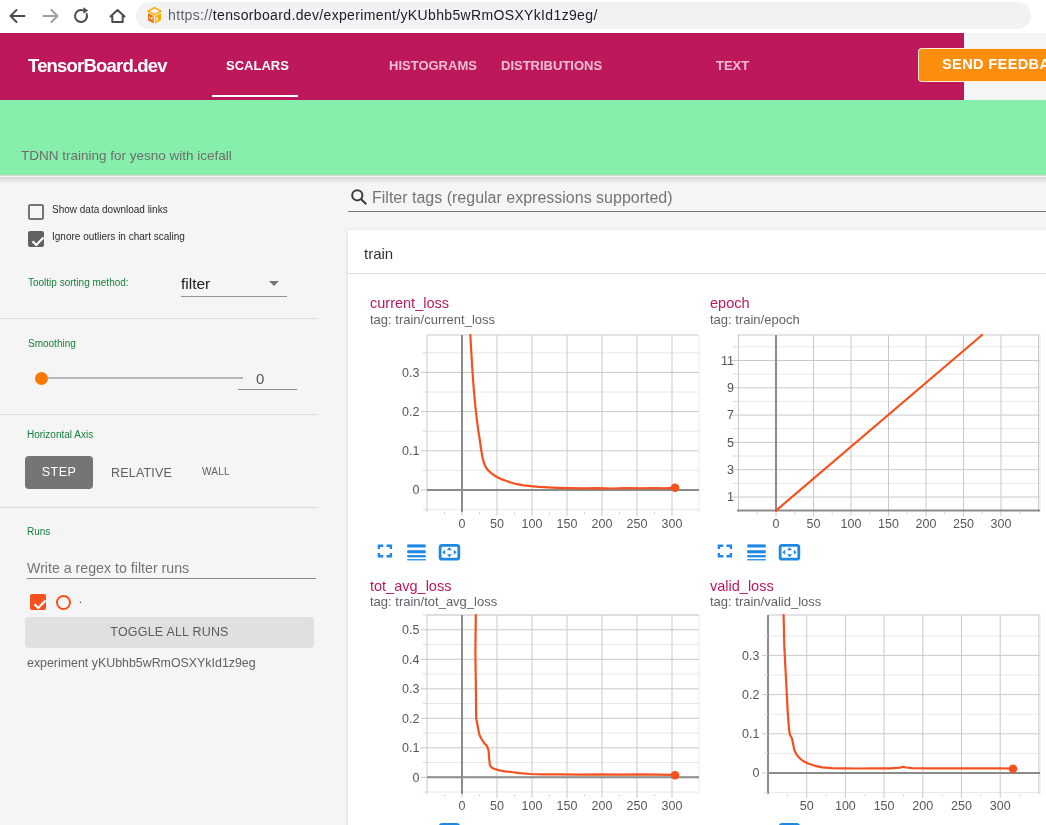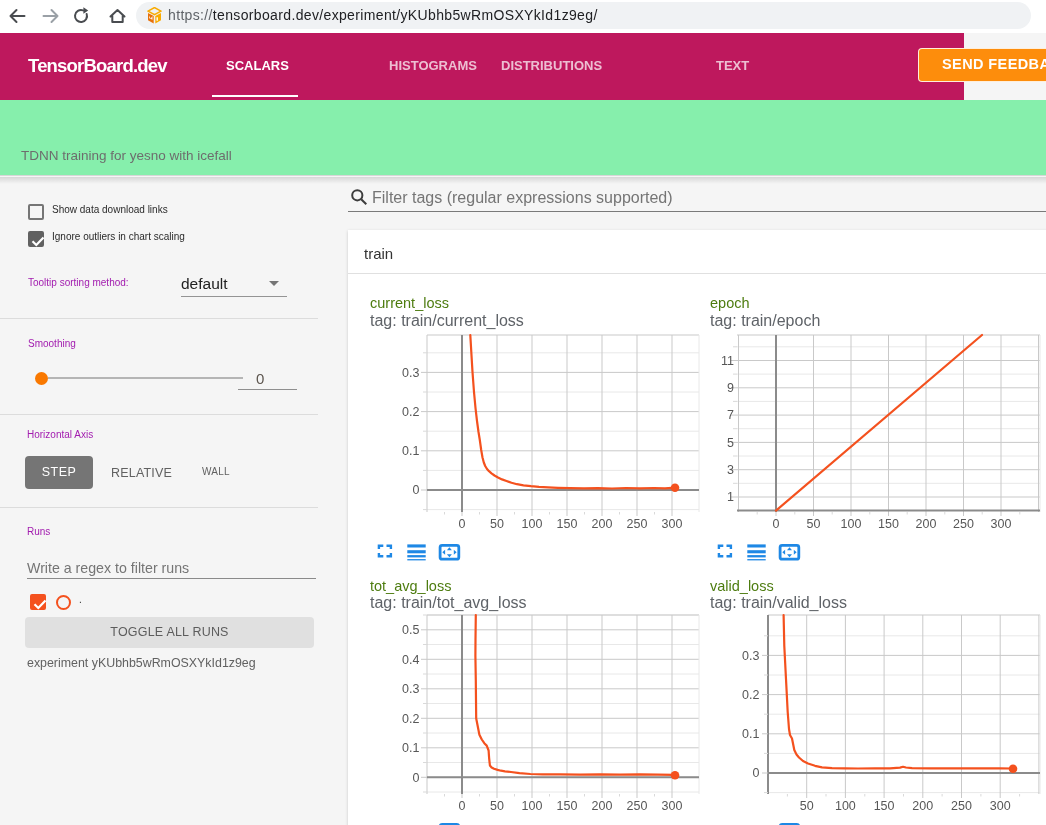--- a/index.html
+++ b/index.html
@@ -20,29 +20,29 @@
 
 #band { position:absolute; left:0; top:100px; width:1046px; height:76px; background:#86efac; border-bottom:1px solid #d7d7d7; }
 #band span { position:absolute; left:21px; top:48px; font-size:13.5px; color:#6d6d6d; }
 
 #side { position:absolute; left:0; top:177px; width:336px; height:648px; background:#f5f5f5; }
 .sdiv { position:absolute; left:0; width:318px; height:1px; background:#dcdcdc; }
 .cbox { position:absolute; width:16px; height:16px; border:2px solid #757575; border-radius:2px; background:#f5f5f5; }
 .cbox.dark { background:#616161; border-color:#616161; }
 .cbox.red { background:#f4511e; border-color:#f4511e; }
 .slabel { position:absolute; font-size:10px; color:#2b2b2b; }
-.gray { color:#a21caf;text-align:right; }
+.gray { color:#15803d;text-align:right; }
 #stepbtn { position:absolute; left:25px; top:456px; width:68px; height:33px; background:#757575; border-radius:4px; color:#fff; font-size:12.5px; letter-spacing:0.5px; text-align:center; line-height:33px; }
 #togglebtn { position:absolute; left:25px; top:617px; width:289px; height:31px; background:#e0e0e0; border-radius:4px; color:#5c5c5c; font-size:12.5px; letter-spacing:0.2px; text-align:center; line-height:31px; }
 
 #card { position:absolute; left:348px; top:230px; width:703px; height:600px; background:#fff; box-shadow:0 1px 3px rgba(0,0,0,0.18); }
 #cardhead { position:absolute; left:348px; top:230px; width:703px; height:44px; border-bottom:1px solid #e0e0e0; }
 #filterline { position:absolute; left:348px; top:211px; width:698px; height:1px; background:#7a7a7a; }
-.ctitle { position:absolute; font-size:14.5px; color:#4d7c0f; }
-.ctag { position:absolute; font-size:16px; color:#5f6368; }
+.ctitle { position:absolute; font-size:14.5px; color:#be185d; }
+.ctag { position:absolute; font-size:13px; color:#5f6368; }
 #chartsvg { position:absolute; left:0; top:0; }
 </style></head>
 <body>
 <div id="chrome">
   <svg class="abs" style="left:7px;top:6px" width="120" height="20" viewBox="0 0 120 20">
     <g fill="none" stroke="#494c50" stroke-width="2" stroke-linecap="round" stroke-linejoin="round">
       <path d="M17.5 10 H3.5 M9.5 4 L3.5 10 L9.5 16"></path>
       <path d="M36.5 10 H50.5 M44.5 4 L50.5 10 L44.5 16" stroke="#9aa0a6"></path>
       <path d="M76.05 4.36 A6 6 0 1 0 79.64 7.95"></path>
       <path d="M103.5 10.5 L110.5 4 L117.5 10.5 M105.3 9.2 V16 H115.7 V9.2"></path>
@@ -77,21 +77,21 @@
 <div id="side"></div>
 <div class="abs" style="left:0;top:177px;width:1046px;height:7px;background:linear-gradient(rgba(0,0,0,0.12),rgba(0,0,0,0))"></div>
 <div class="cbox" style="left:28px;top:204px"></div>
 <div class="slabel" style="left:52px;top:204px">Show data download links</div>
 <div class="cbox dark" style="left:28px;top:231px"></div>
 <svg class="abs" style="left:28px;top:231px" width="20" height="20" viewBox="0 0 20 20">
     <path d="M4.5 10.2 L8.3 14 L15.5 6.5" fill="none" stroke="#fff" stroke-width="2.2"></path>
   </svg>
 <div class="slabel" style="left:52px;top:231px">Ignore outliers in chart scaling</div>
 <div class="slabel gray" style="left:28px;top:277px">Tooltip sorting method:</div>
-<div class="slabel" style="left:181px;top:275px;font-size:15.5px;color:#212121">default</div>
+<div class="slabel" style="left:181px;top:275px;font-size:15.5px;color:#212121">filter</div>
 <div class="abs" style="left:181px;top:296px;width:106px;height:1px;background:#949494"></div>
 <div class="abs" style="left:269px;top:281px;width:0;height:0;border-left:5.5px solid transparent;border-right:5.5px solid transparent;border-top:5.5px solid #757575"></div>
 <div class="sdiv" style="top:318px"></div>
 <div class="slabel gray" style="left:28px;top:338px">Smoothing</div>
 <div class="abs" style="left:48px;top:377px;width:195px;height:2px;background:#b5b5b5"></div>
 <div class="abs" style="left:35px;top:372px;width:13px;height:13px;border-radius:50%;background:#f97800"></div>
 <div class="slabel" style="left:256px;top:370px;font-size:15px;color:#5d564f">0</div>
 <div class="abs" style="left:238px;top:389px;width:59px;height:1px;background:#8f8f8f"></div>
 <div class="sdiv" style="top:414px"></div>
 <div class="slabel gray" style="left:27px;top:429px">Horizontal Axis</div>

